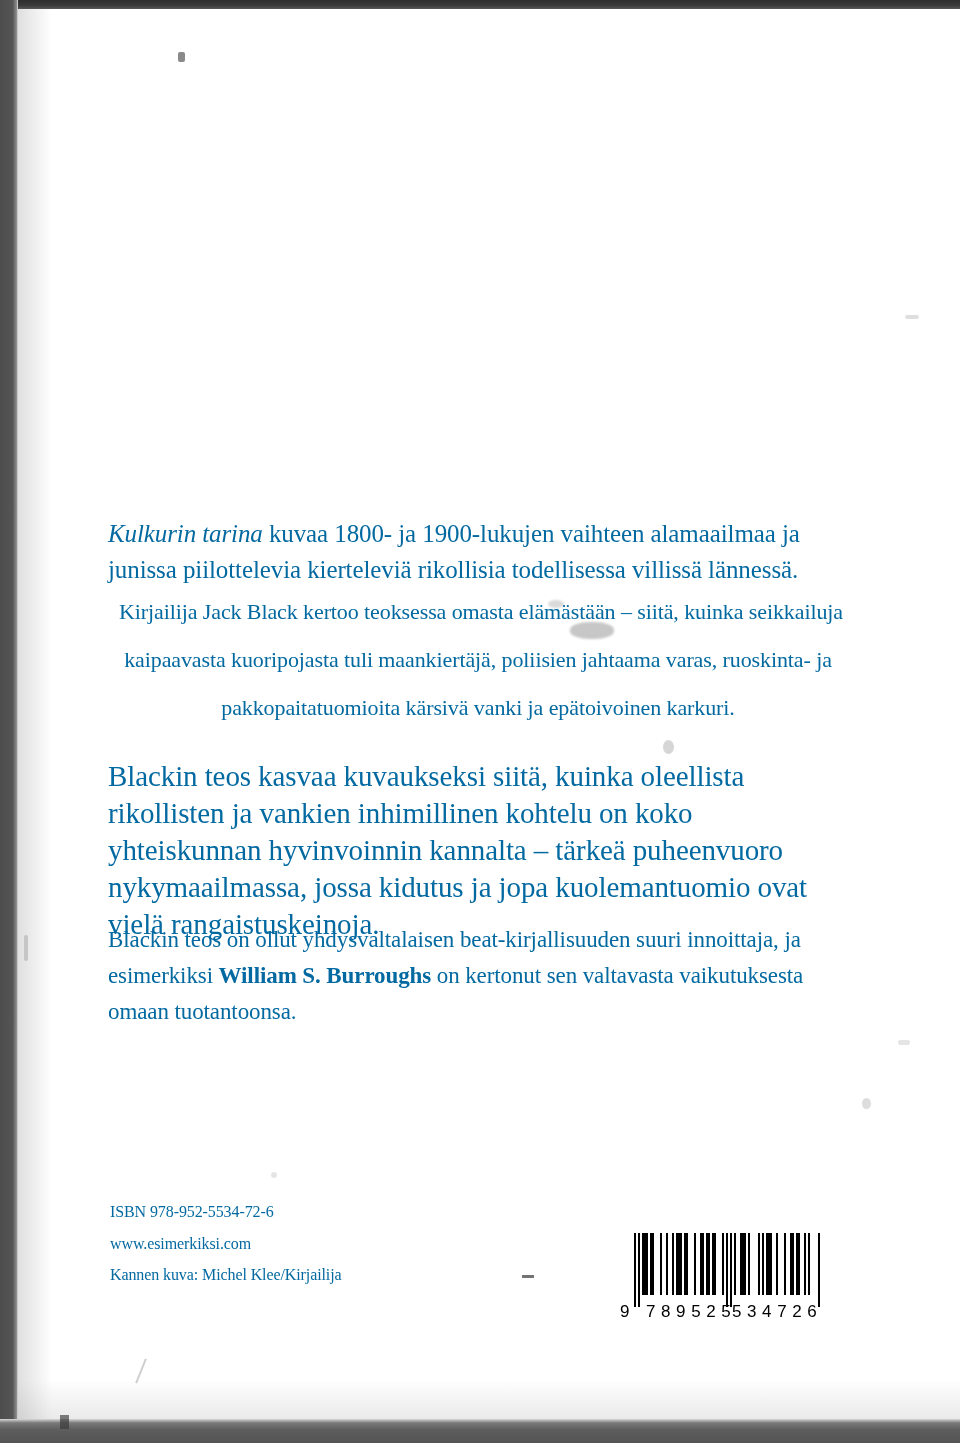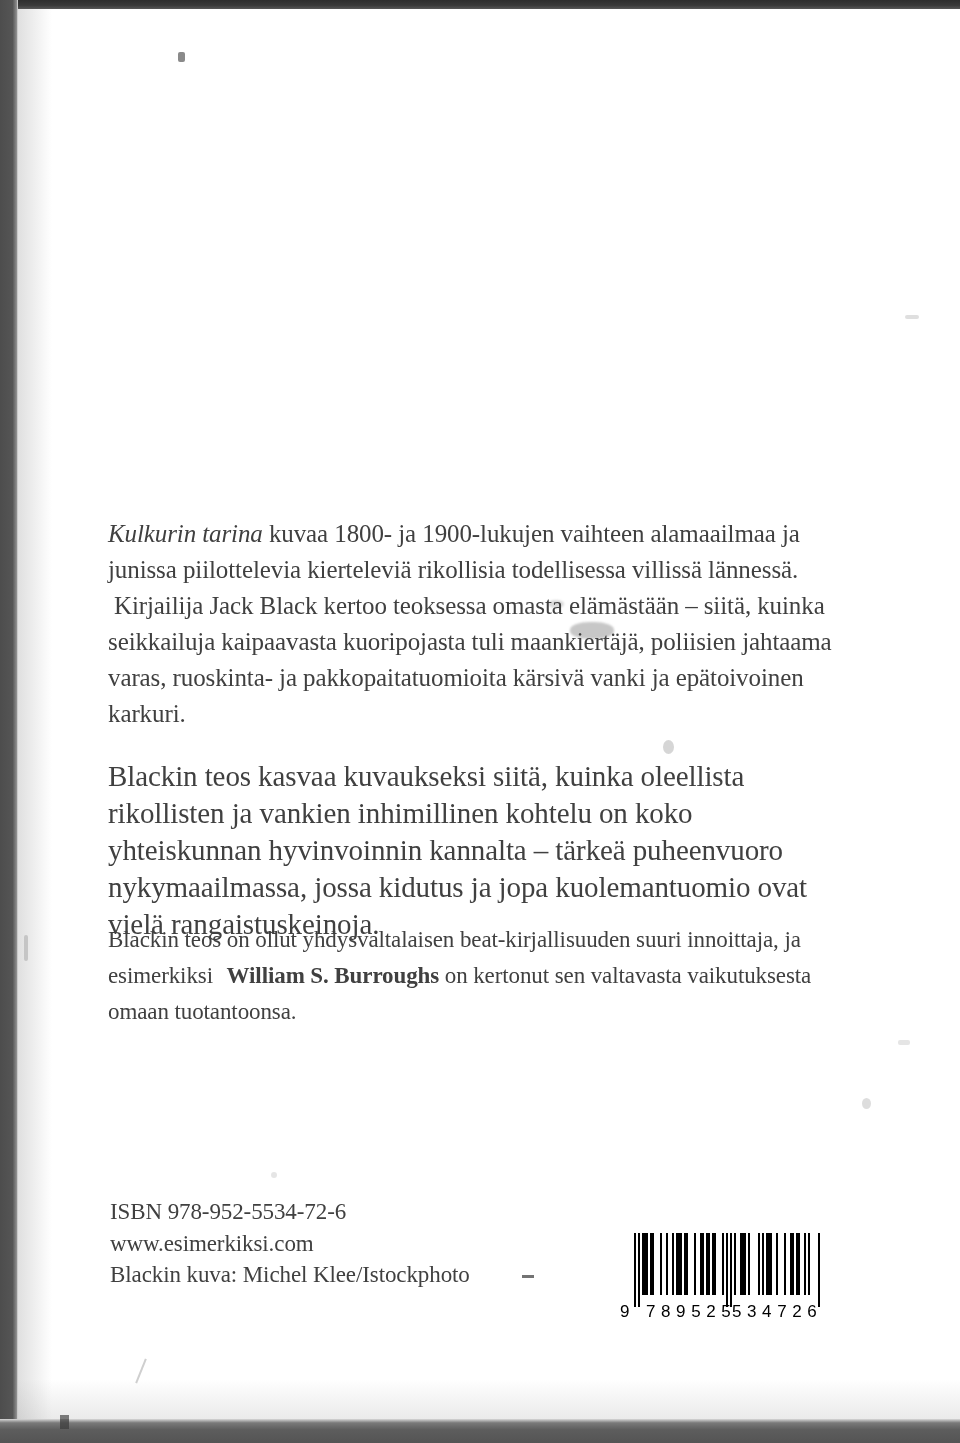--- a/index.html
+++ b/index.html
@@ -7,21 +7,21 @@
     padding: 0;
     background: #ffffff;
   }
   #page {
     position: relative;
     width: 960px;
     height: 1443px;
     background: #fefefe;
     overflow: hidden;
     font-family: "Liberation Serif", "DejaVu Serif", serif;
-    color: #404040;
+    color: #0369a1;
   }
 
   
   .scan-edge-top {
     position: absolute;
     left: 0; top: 0;
     width: 960px; height: 9px;
     background: linear-gradient(180deg,#2e2e2e 0%,#3a3a3a 60%,#585858 100%);
   }
   .scan-edge-left {
@@ -89,53 +89,53 @@
   .para {
     margin: 0;
     text-align: left;
   }
   .para.p1 {
     font-size: 25px;
     line-height: 36px;
     letter-spacing: -0.1px;
   }
   .para.p1b {
-    font-size: 25px;
-    line-height: 36px;
+    font-size: 22px;
+    line-height: 48px;
     letter-spacing: -0.1px;
     text-indent: 6px;
+    text-align: center;
   }
   .para.p2 {
     font-size: 29px;
     line-height: 37px;
     letter-spacing: -0.1px;
   }
   .para.p3 {
     font-size: 23px;
     line-height: 36px;
     letter-spacing: -0.1px;
   }
   .title-italic {
     font-style: italic;
   }
   .bold-name {
     font-weight: bold;
-    margin-left: 8px;
   }
 
   #blurb-1 { top: 516px; }
   #blurb-2 { top: 758px; }
   #blurb-3 { top: 922px; }
 
   
   .imprint {
     position: absolute;
     left: 110px;
     top: 1196px;
-    font-size: 23px;
+    font-size: 16px;
     line-height: 31.5px;
     letter-spacing: -0.1px;
   }
   .imprint div { white-space: nowrap; }
 
   
   .barcode-wrap {
     position: absolute;
     left: 616px;
     top: 1231px;
@@ -178,21 +178,21 @@
     <p class="para p2">Blackin teos kasvaa kuvaukseksi siitä, kuinka oleellista rikollisten ja vankien inhimillinen kohtelu on koko yhteiskunnan hyvinvoinnin kannalta – tärkeä puheenvuoro nykymaailmassa, jossa kidutus ja jopa kuolemantuomio ovat vielä rangaistuskeinoja.</p>
   </div>
 
   <div class="blurb" id="blurb-3">
     <p class="para p3"><span>Blackin teos on ollut yhdysvaltalaisen beat-kirjallisuuden suuri innoittaja, ja esimerkiksi </span><span class="bold-name">William S. Burroughs</span><span> on kertonut sen valtavasta vaikutuksesta omaan tuotantoonsa.</span></p>
   </div>
 
   <div class="imprint">
     <div>ISBN 978-952-5534-72-6</div>
     <div>www.esimerkiksi.com</div>
-    <div>Blackin kuva: Michel Klee/Istockphoto</div>
+    <div>Kannen kuva: Michel Klee/Kirjailija</div>
   </div>
 
   <div class="barcode-wrap">
     <svg class="barcode-svg" width="206" height="90" viewBox="0 0 206 90">
       <rect x="0" y="0" width="206" height="90" fill="#ffffff"></rect>
       <g id="bars" fill="#000000">
           <rect x="18.00" y="2" width="2.00" height="74"></rect>
           <rect x="22.00" y="2" width="2.00" height="74"></rect>
           <rect x="26.00" y="2" width="2.00" height="62"></rect>
           <rect x="28.00" y="2" width="2.00" height="62"></rect>

